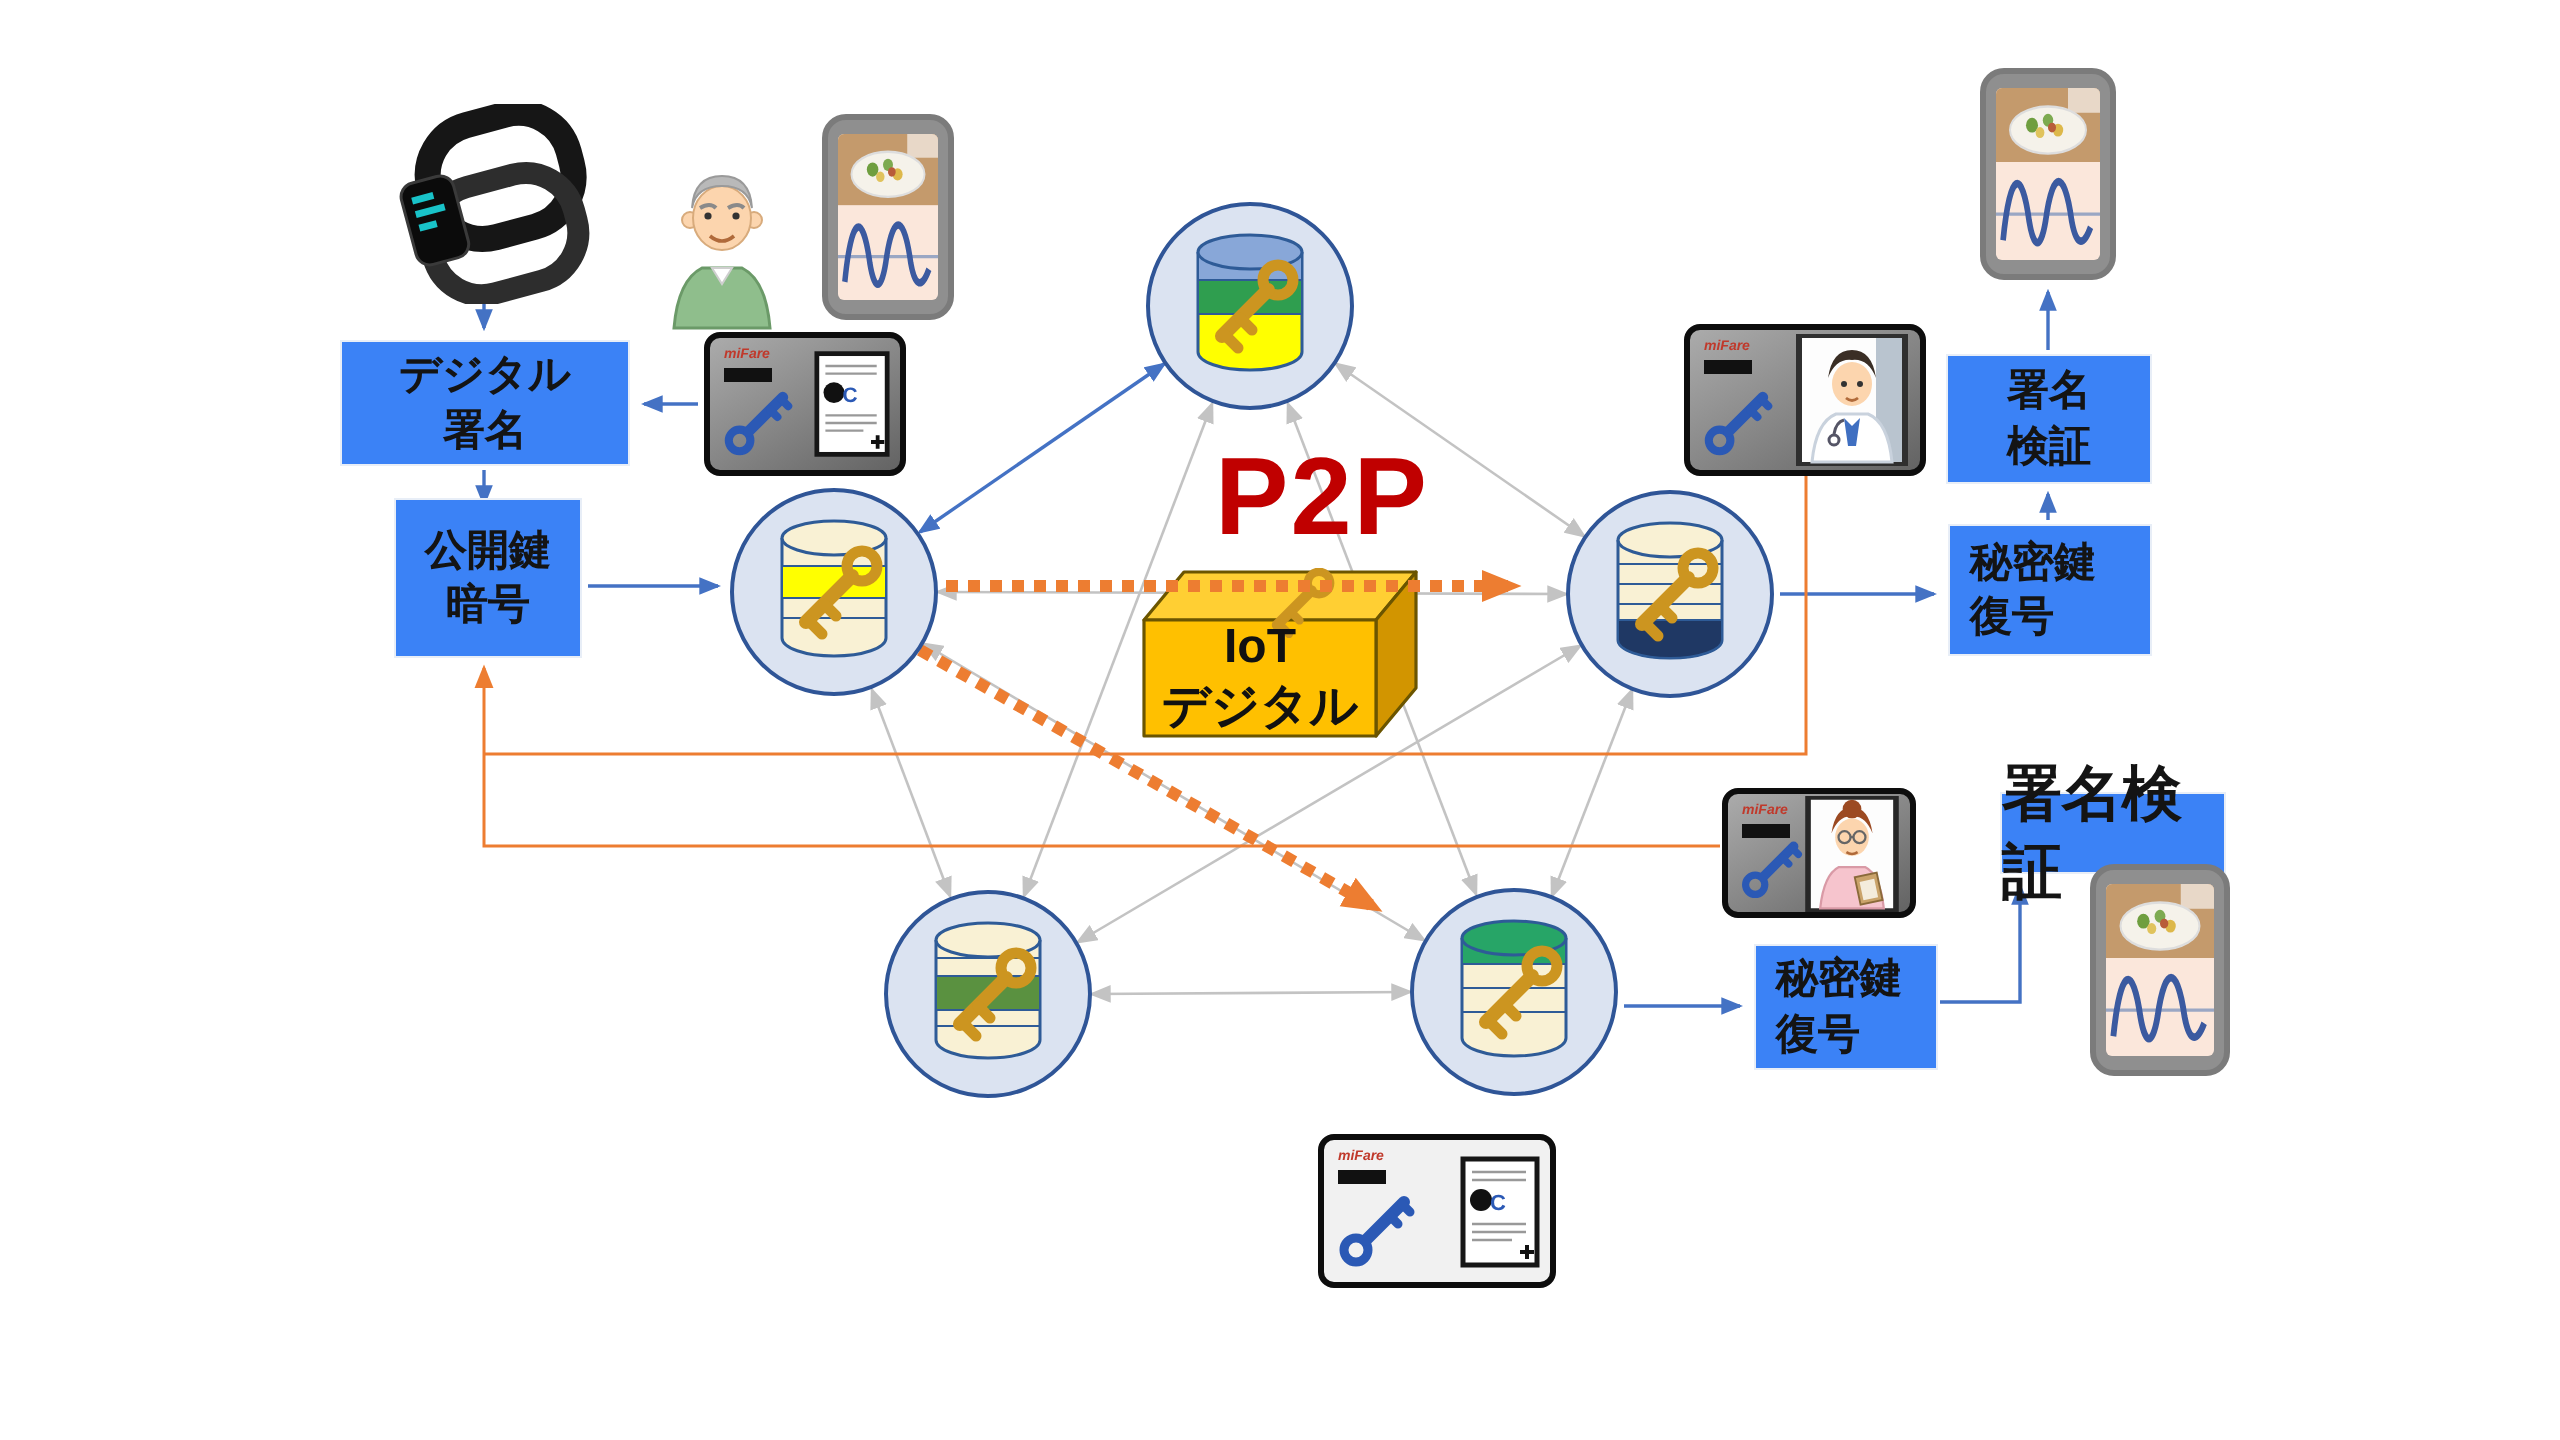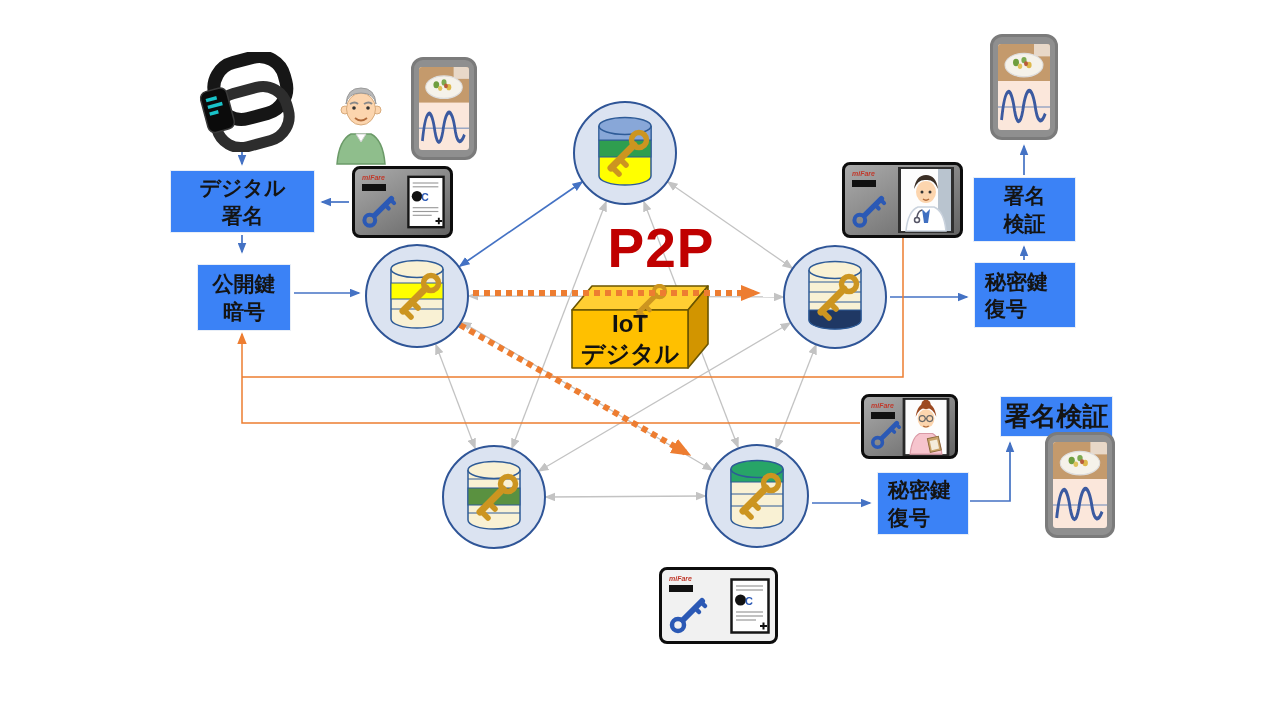--- a/index.html
+++ b/index.html
@@ -187,33 +187,33 @@
       <line x1="6" y1="47" x2="58" y2="47" stroke="#2e5b97" stroke-width="1"></line>
       <ellipse cx="32" cy="10" rx="26" ry="8.5" fill="#27a567" stroke="#2e5b97" stroke-width="1.5"></ellipse>
       <use href="#goldkey" transform="translate(40,30)"></use>
     </svg>
   </div>
 
   <div class="bbox" style="left:170px;top:170px;width:145px;height:63px">
     <span>デジタル</span>
     <span>署名</span>
   </div>
-  <div class="bbox" style="left:197px;top:264px;width:94px;height:67px">
+  <div class="bbox" style="left:197px;top:249px;width:94px;height:80px">
     <span>公開鍵</span>
     <span>暗号</span>
   </div>
   <div class="bbox" style="left:973px;top:177px;width:103px;height:65px">
     <span>署名</span>
     <span>検証</span>
   </div>
   <div class="bbox leftalign" style="left:974px;top:262px;width:102px;height:66px">
     <span>秘密鍵</span>
     <span>復号</span>
   </div>
-  <div class="bbox" style="left:1000px;top:396px;width:113px;height:41px;font-size:26px">
+  <div class="bbox" style="left:1000px;top:396px;width:113px;height:41px;font-size:30px">
     <span>署名検証</span>
   </div>
   <div class="bbox leftalign" style="left:877px;top:472px;width:92px;height:63px">
     <span>秘密鍵</span>
     <span>復号</span>
   </div>
 
   <svg class="z5" style="position:absolute;left:196px;top:52px" width="112" height="100" viewBox="0 0 112 100">
     <g transform="rotate(-15 56 50)">
       <rect x="22" y="7" width="72" height="58" rx="26" fill="none" stroke="#161616" stroke-width="13"></rect>

